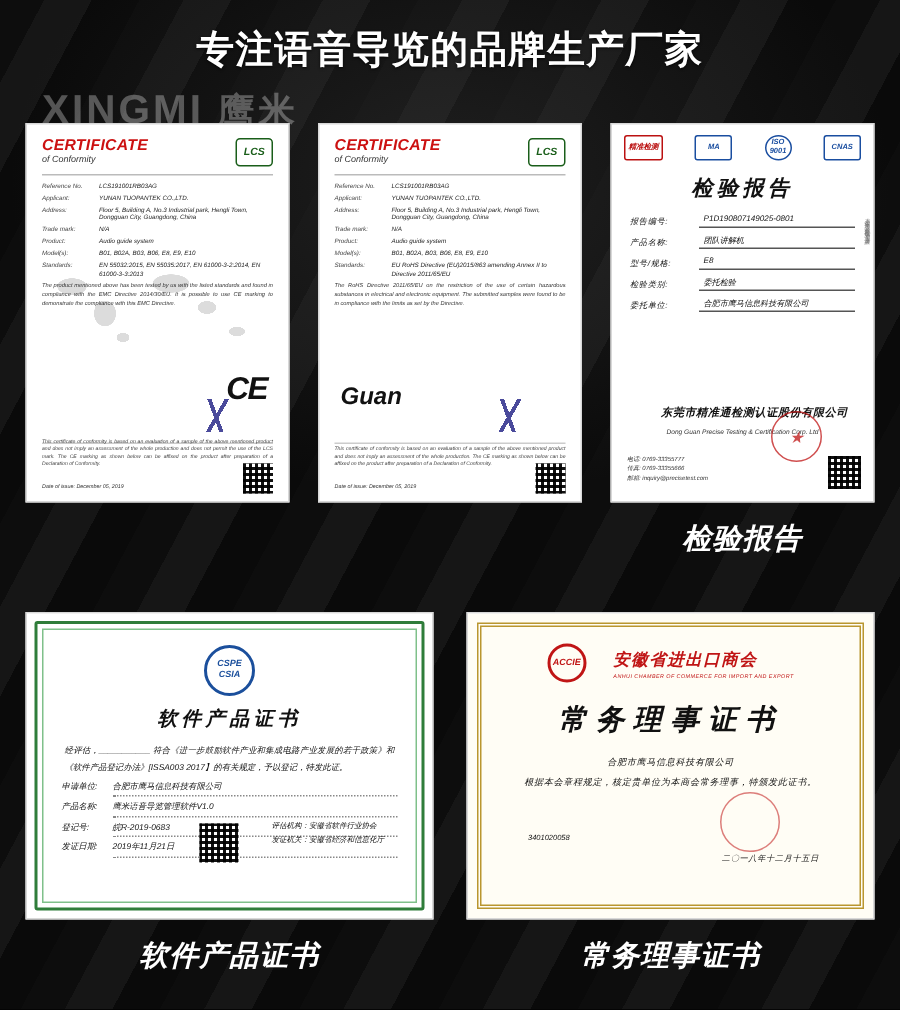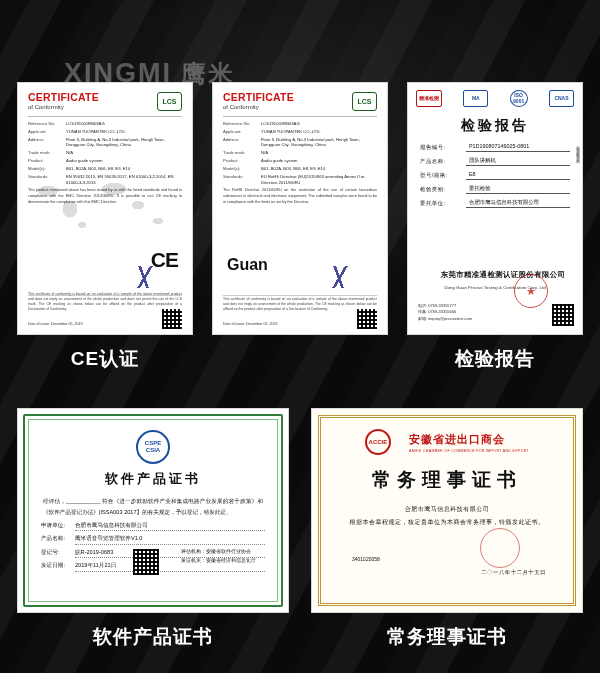--- a/index.html
+++ b/index.html
@@ -41,40 +41,39 @@
   }
   .watermark {
     position: absolute;
     top: 58px; left: 28px;
     color: rgba(255,255,255,0.30);
     font-size: 27px;
     font-weight: bold;
     letter-spacing: 2px;
     font-family: "Liberation Sans", sans-serif;
     white-space: nowrap;
-    margin-left: 36px;
   }
   .watermark .cn { font-size: 24px; letter-spacing: 3px; }
 
   
   .grid-top {
     position: absolute;
     top: 82px; left: 17px;
     width: 566px;
     display: flex;
     justify-content: space-between;
   }
   .grid-bottom {
     position: absolute;
     top: 408px; left: 17px;
     width: 566px;
     display: flex;
     justify-content: space-between;
   }
-  .cell { display: flex; flex-direction: column; align-items: center; }
+  .cell { display: flex; flex-direction: column; align-items: center; font-style: italic; }
   .cert {
     background: #fff;
     position: relative;
     overflow: hidden;
     border: 1px solid #d8d8d8;
   }
   .cert-sm { width: 176px; height: 253px; }
   .cert-wide { width: 272px; height: 205px; }
   .caption {
     margin-top: 11px;
@@ -260,20 +259,21 @@
     opacity: .55;
   }
 </style>
 </head>
 <body>
 
 <div class="page">
   <div class="bg-stripes"></div>
   <div class="bg-glow"></div>
 
+  <div class="headline">专注语音导览的品牌生产厂家</div>
 
   <div class="watermark">
     <span>XINGMI</span>
     <span class="cn">鹰米</span>
   </div>
 
   <div class="grid-top">
 
     <div class="cell">
       <div class="cert cert-sm">
@@ -317,21 +317,20 @@
           <div class="para">The product mentioned above has been tested by us with the listed standards and found in compliance with the EMC Directive 2014/30/EU. It is possible to use CE marking to demonstrate the compliance with this EMC Directive.</div>
           <div class="map"></div>
           <div class="ce-mark">CE</div>
           <div class="sign"></div>
           <div class="foot-line"></div>
           <div class="foot-txt">This certificate of conformity is based on an evaluation of a sample of the above mentioned product and does not imply an assessment of the whole production and does not permit the use of the LCS mark. The CE marking as shown below can be affixed on the product after preparation of a Declaration of Conformity.</div>
           <div class="date-txt">Date of issue: December 05, 2019</div>
           <div class="qr"></div>
         </div>
       </div>
-      <div class="caption">CE认证</div>
     </div>
 
     <div class="cell">
       <div class="cert cert-sm">
         <div class="c-pad">
           <div class="c-head">
             <div class="c-title">
               <div class="t1">CERTIFICATE</div>
               <div class="t2">of Conformity</div>
             </div>

